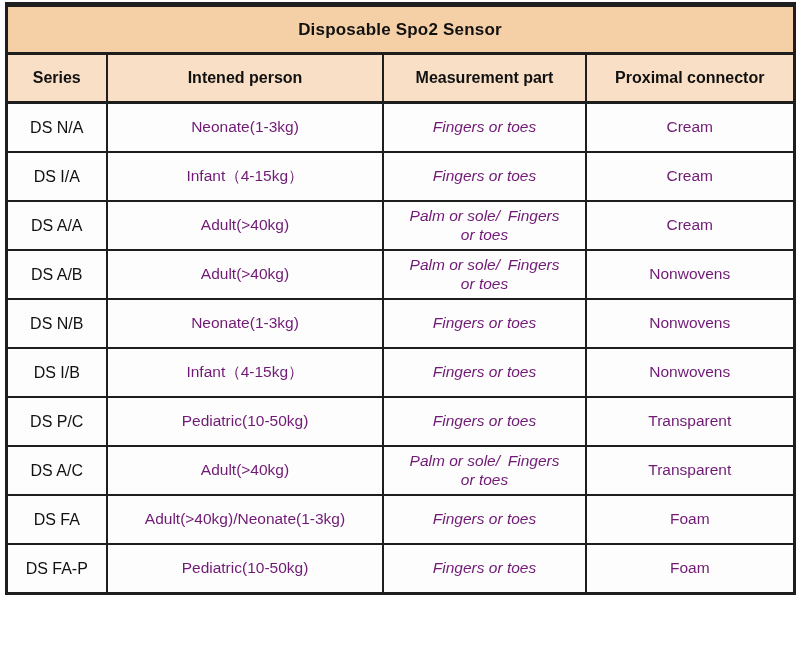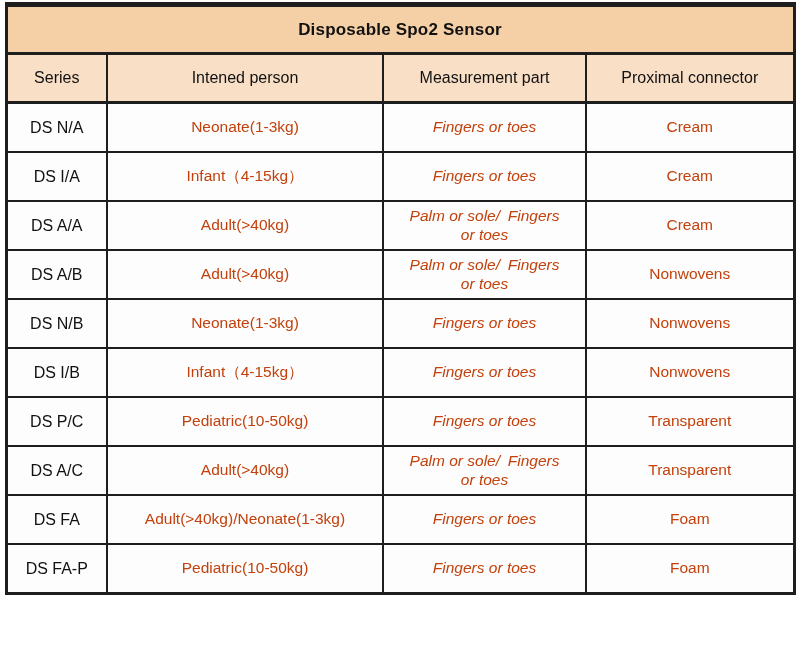--- a/index.html
+++ b/index.html
@@ -39,28 +39,28 @@
     color: #111111;
     font-weight: bold;
     font-size: 17px;
     letter-spacing: 0.2px;
     border-bottom-width: 3px;
   }
   tr.colhead-row th {
     height: 46px;
     background: var(--header-bg, #f9dfc6);
     color: #111111;
-    font-weight: normal;
+    font-weight: bold;
     font-size: 16px;
     border-bottom-width: 3px;
   }
   tbody td {
     height: 47px;
     background: var(--row-bg, #fdfdfd);
-    color: #c2410c;
+    color: #701a75;
     font-size: 15.5px;
     line-height: 1.2;
   }
   tbody td.series {
     font-weight: normal;
     font-size: 16px;
     color: #111111;
   }
   tbody td.part {
     white-space: pre-line;

